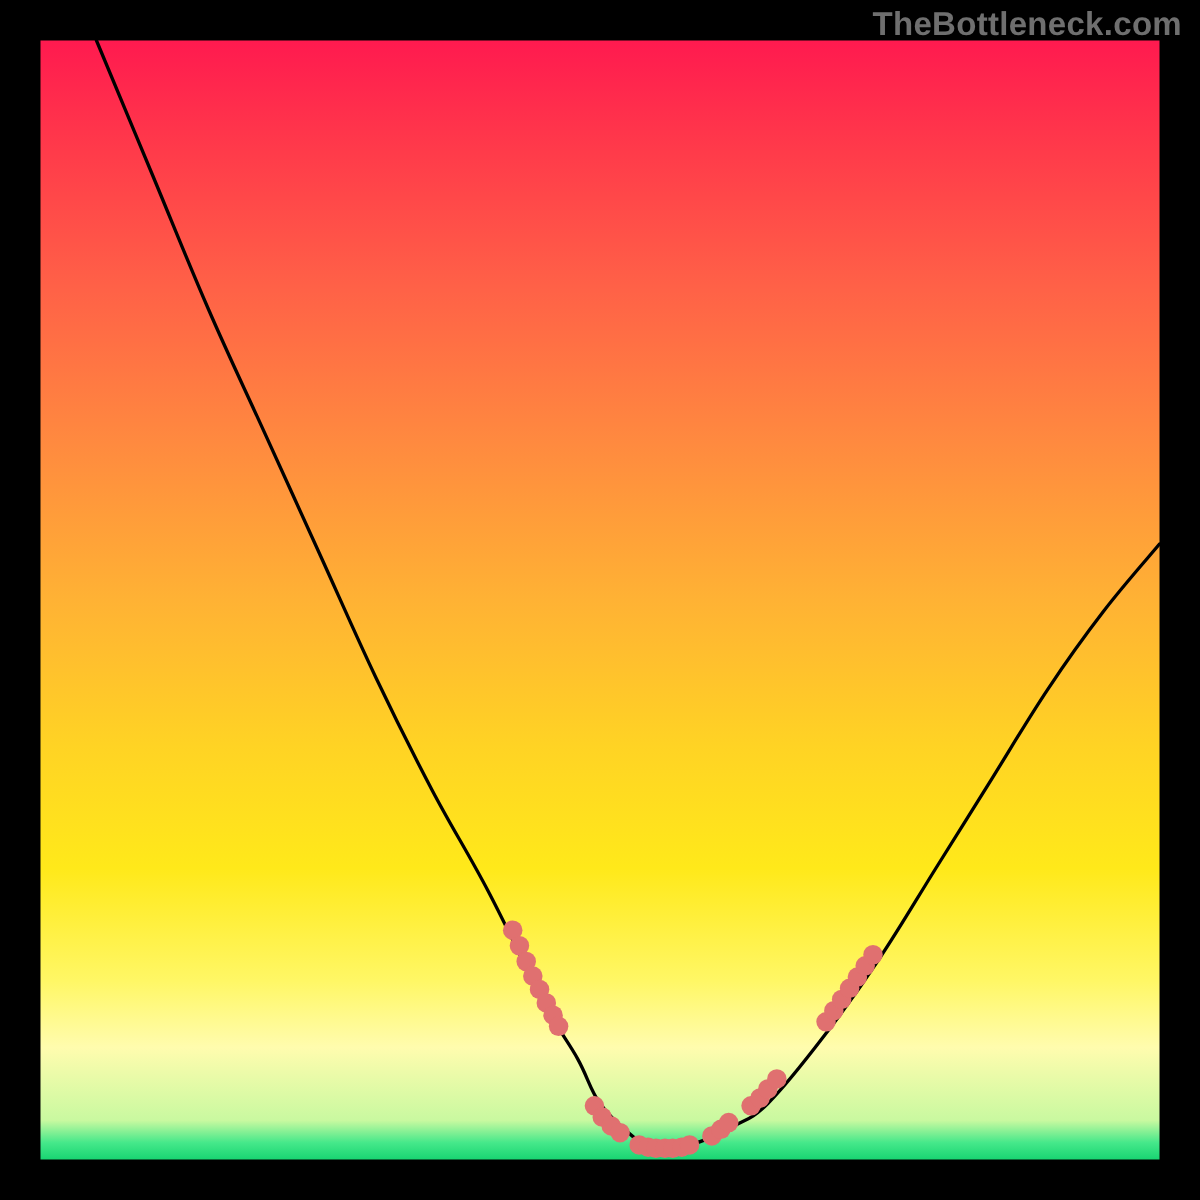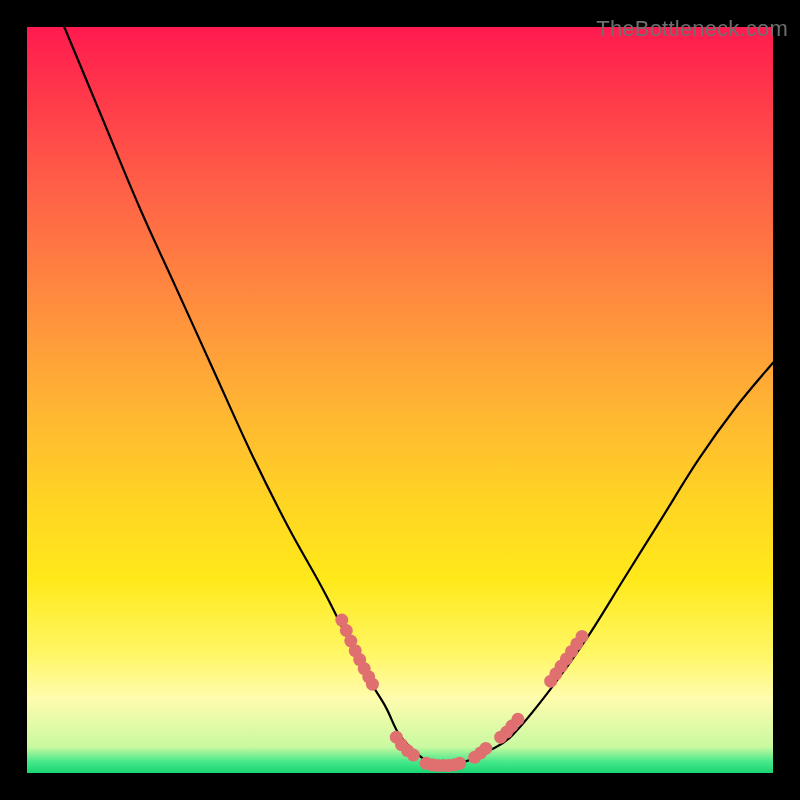--- a/index.html
+++ b/index.html
@@ -37,25 +37,25 @@
       #ffe91a 74%,
       #fff765 84%,
       #fffcae 90%,
       #c9f9a0 96.5%,
       #45e88a 98.5%,
       #19d572 100%
     );
   }
   .watermark {
     position: absolute;
-    top: 16px;
+    top: 3px;
     right: 12px;
     color: #6f6f6f;
     font-size: 22px;
-    font-weight: 400;
+    font-weight: 700;
     letter-spacing: 0.2px;
     user-select: none;
   }
   svg.curve {
     position: absolute;
     top: 0;
     left: 0;
     width: 746px;
     height: 746px;
     overflow: visible;

